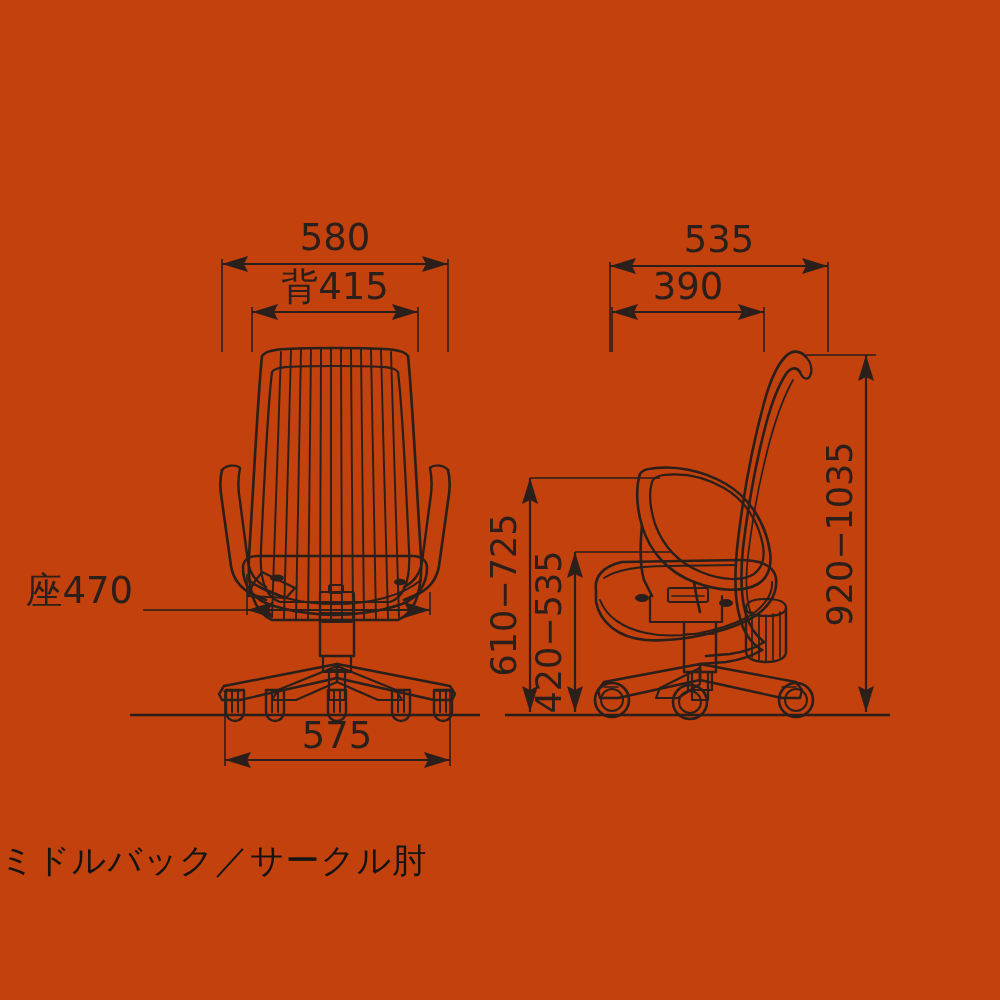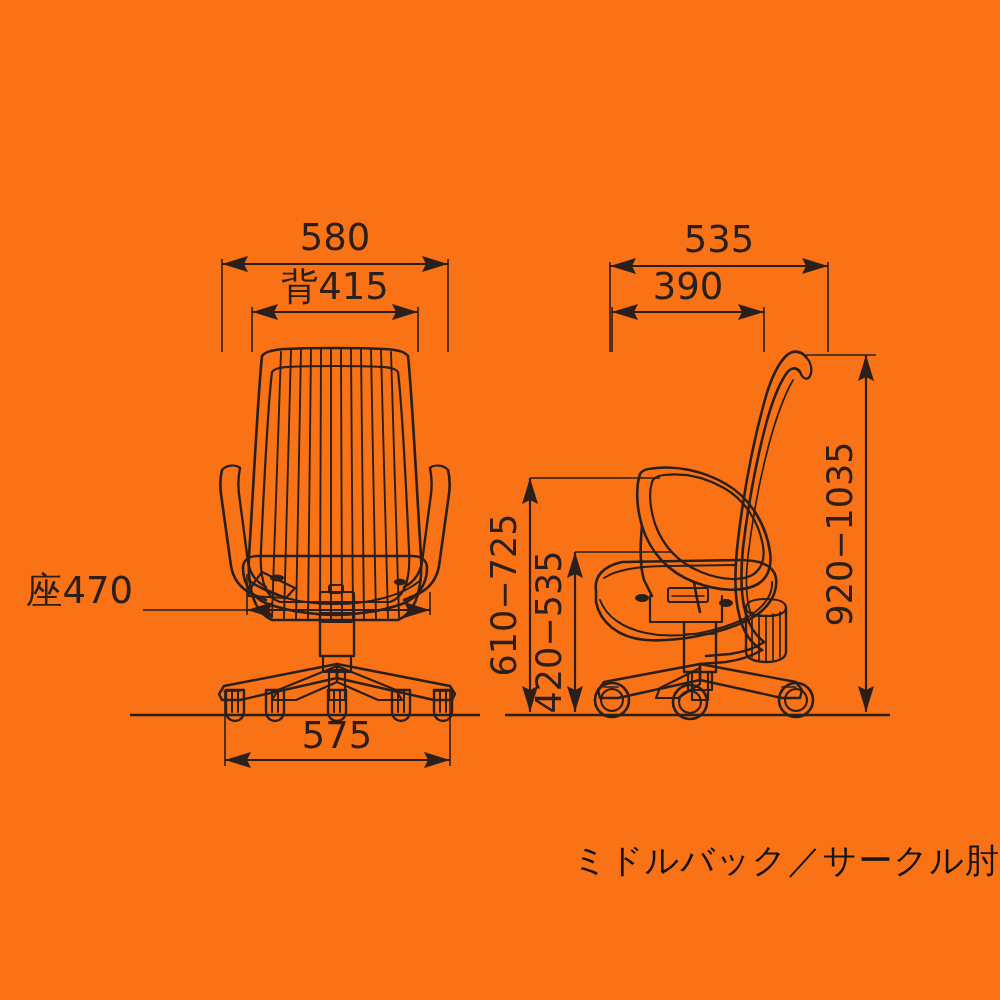--- a/index.html
+++ b/index.html
@@ -12,36 +12,36 @@
     width: 1000px;
     height: 1000px;
     font-family: "Liberation Sans", "DejaVu Sans", sans-serif;
     overflow: hidden;
     position: relative;
   }
   #stage {
     position: relative;
     width: 1000px;
     height: 1000px;
-    background: #f97316;
+    background: #c2410c;
   }
   #drawing {
     position: absolute;
     left: 0;
     top: 0;
     width: 1000px;
     height: 1000px;
     display: block;
   }
   .caption-layer {
     position: absolute;
     left: 0;
     top: 838px;
     width: 1000px;
-    text-align: right;
+    text-align: left;
     font-size: 34px;
     letter-spacing: 1px;
     color: #141414;
     font-family: "DejaVu Sans", "Liberation Sans", sans-serif;
     font-weight: 500;
   }
   svg text {
     font-family: "DejaVu Sans", "Liberation Sans", sans-serif;
     fill: #2a1f1a;
   }

